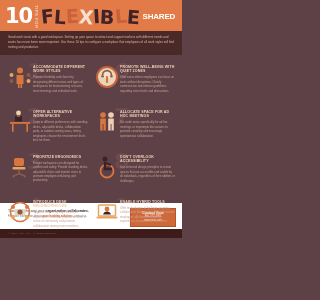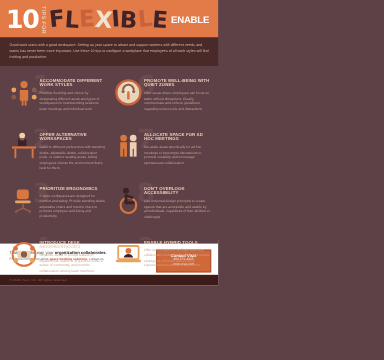--- a/index.html
+++ b/index.html
@@ -96,21 +96,21 @@
       <div class="flexword">
         <span class="fl-1">F</span>
         <span class="fl-2">L</span>
         <span class="fl-3">E</span>
         <span class="fl-4">X</span>
         <span class="fl-5">I</span>
         <span class="fl-6">B</span>
         <span class="fl-7">L</span>
         <span class="fl-2">E</span>
       </div>
-      <div class="officesword">ENABLE</div>
+      <div class="officesword">SHARED</div>
     </div>
   </div>
 
   <div class="intro">
     <p>Good work starts with a good workspace. Setting up your space to attract and support workers with different needs and wants has never been more important. Use these 10 tips to configure a workplace that employees of all work styles will find inviting and productive.</p>
   </div>
 
   <div class="tips">
 
     <div class="tip-row">

